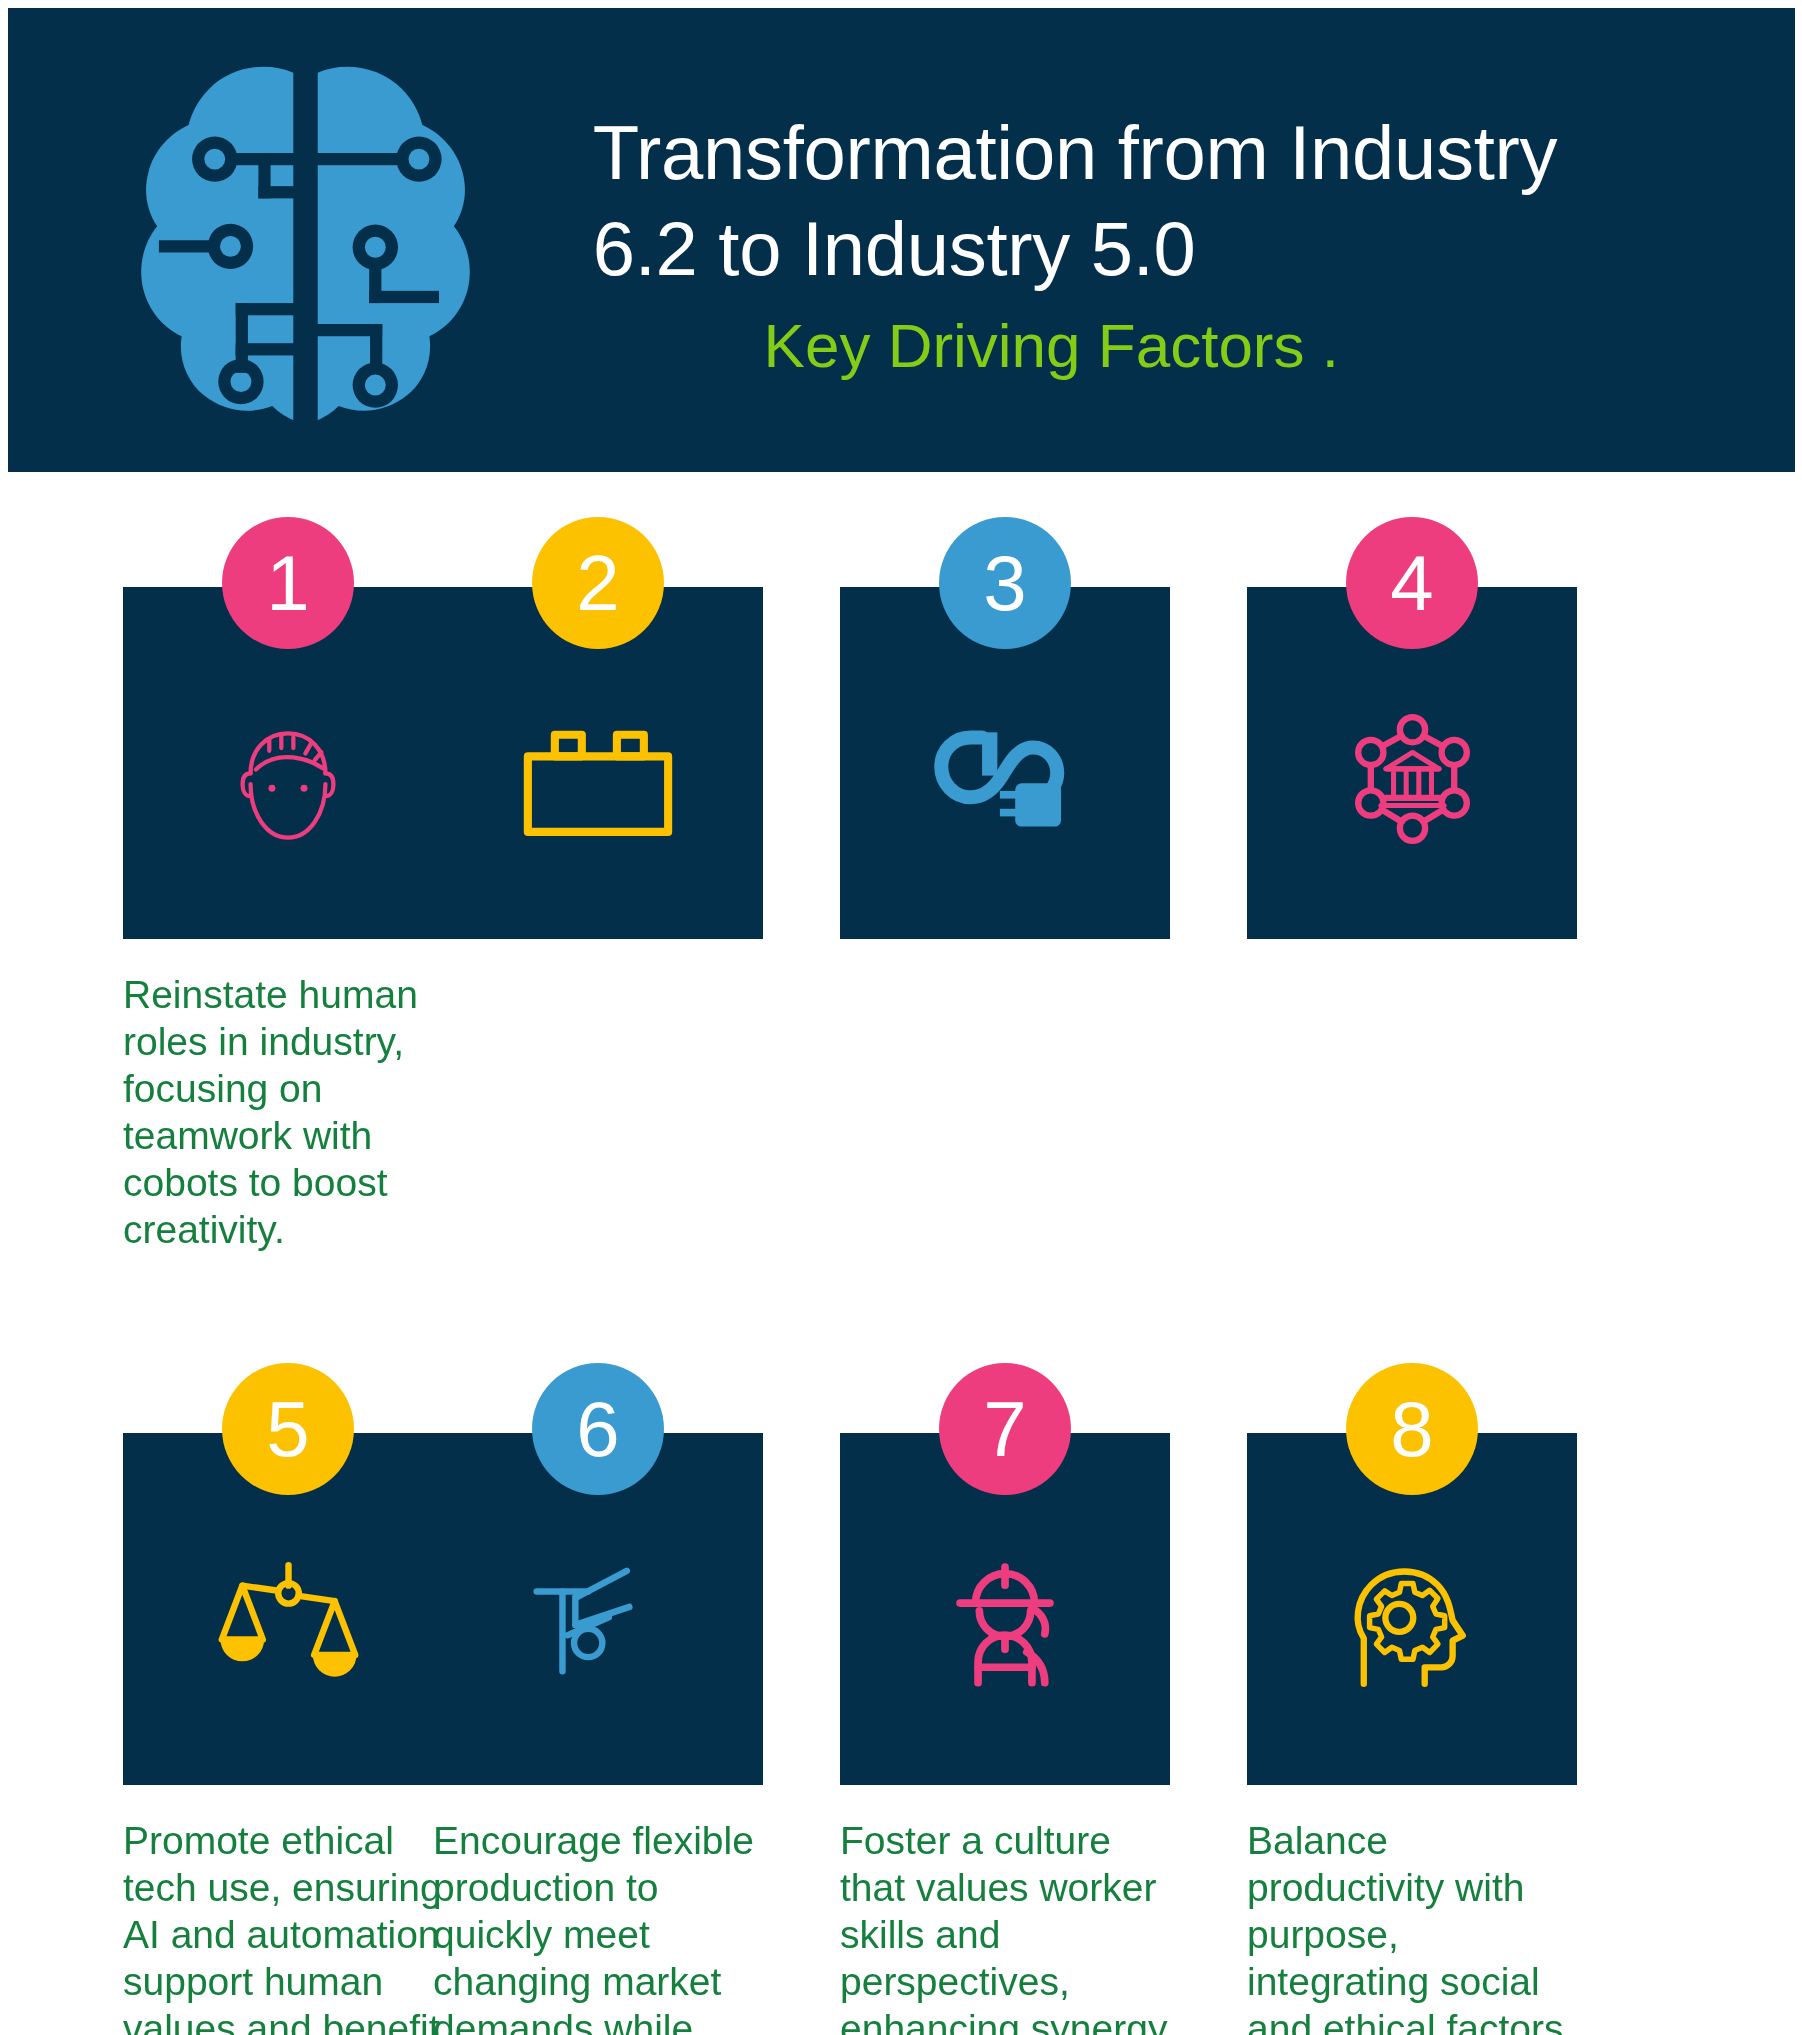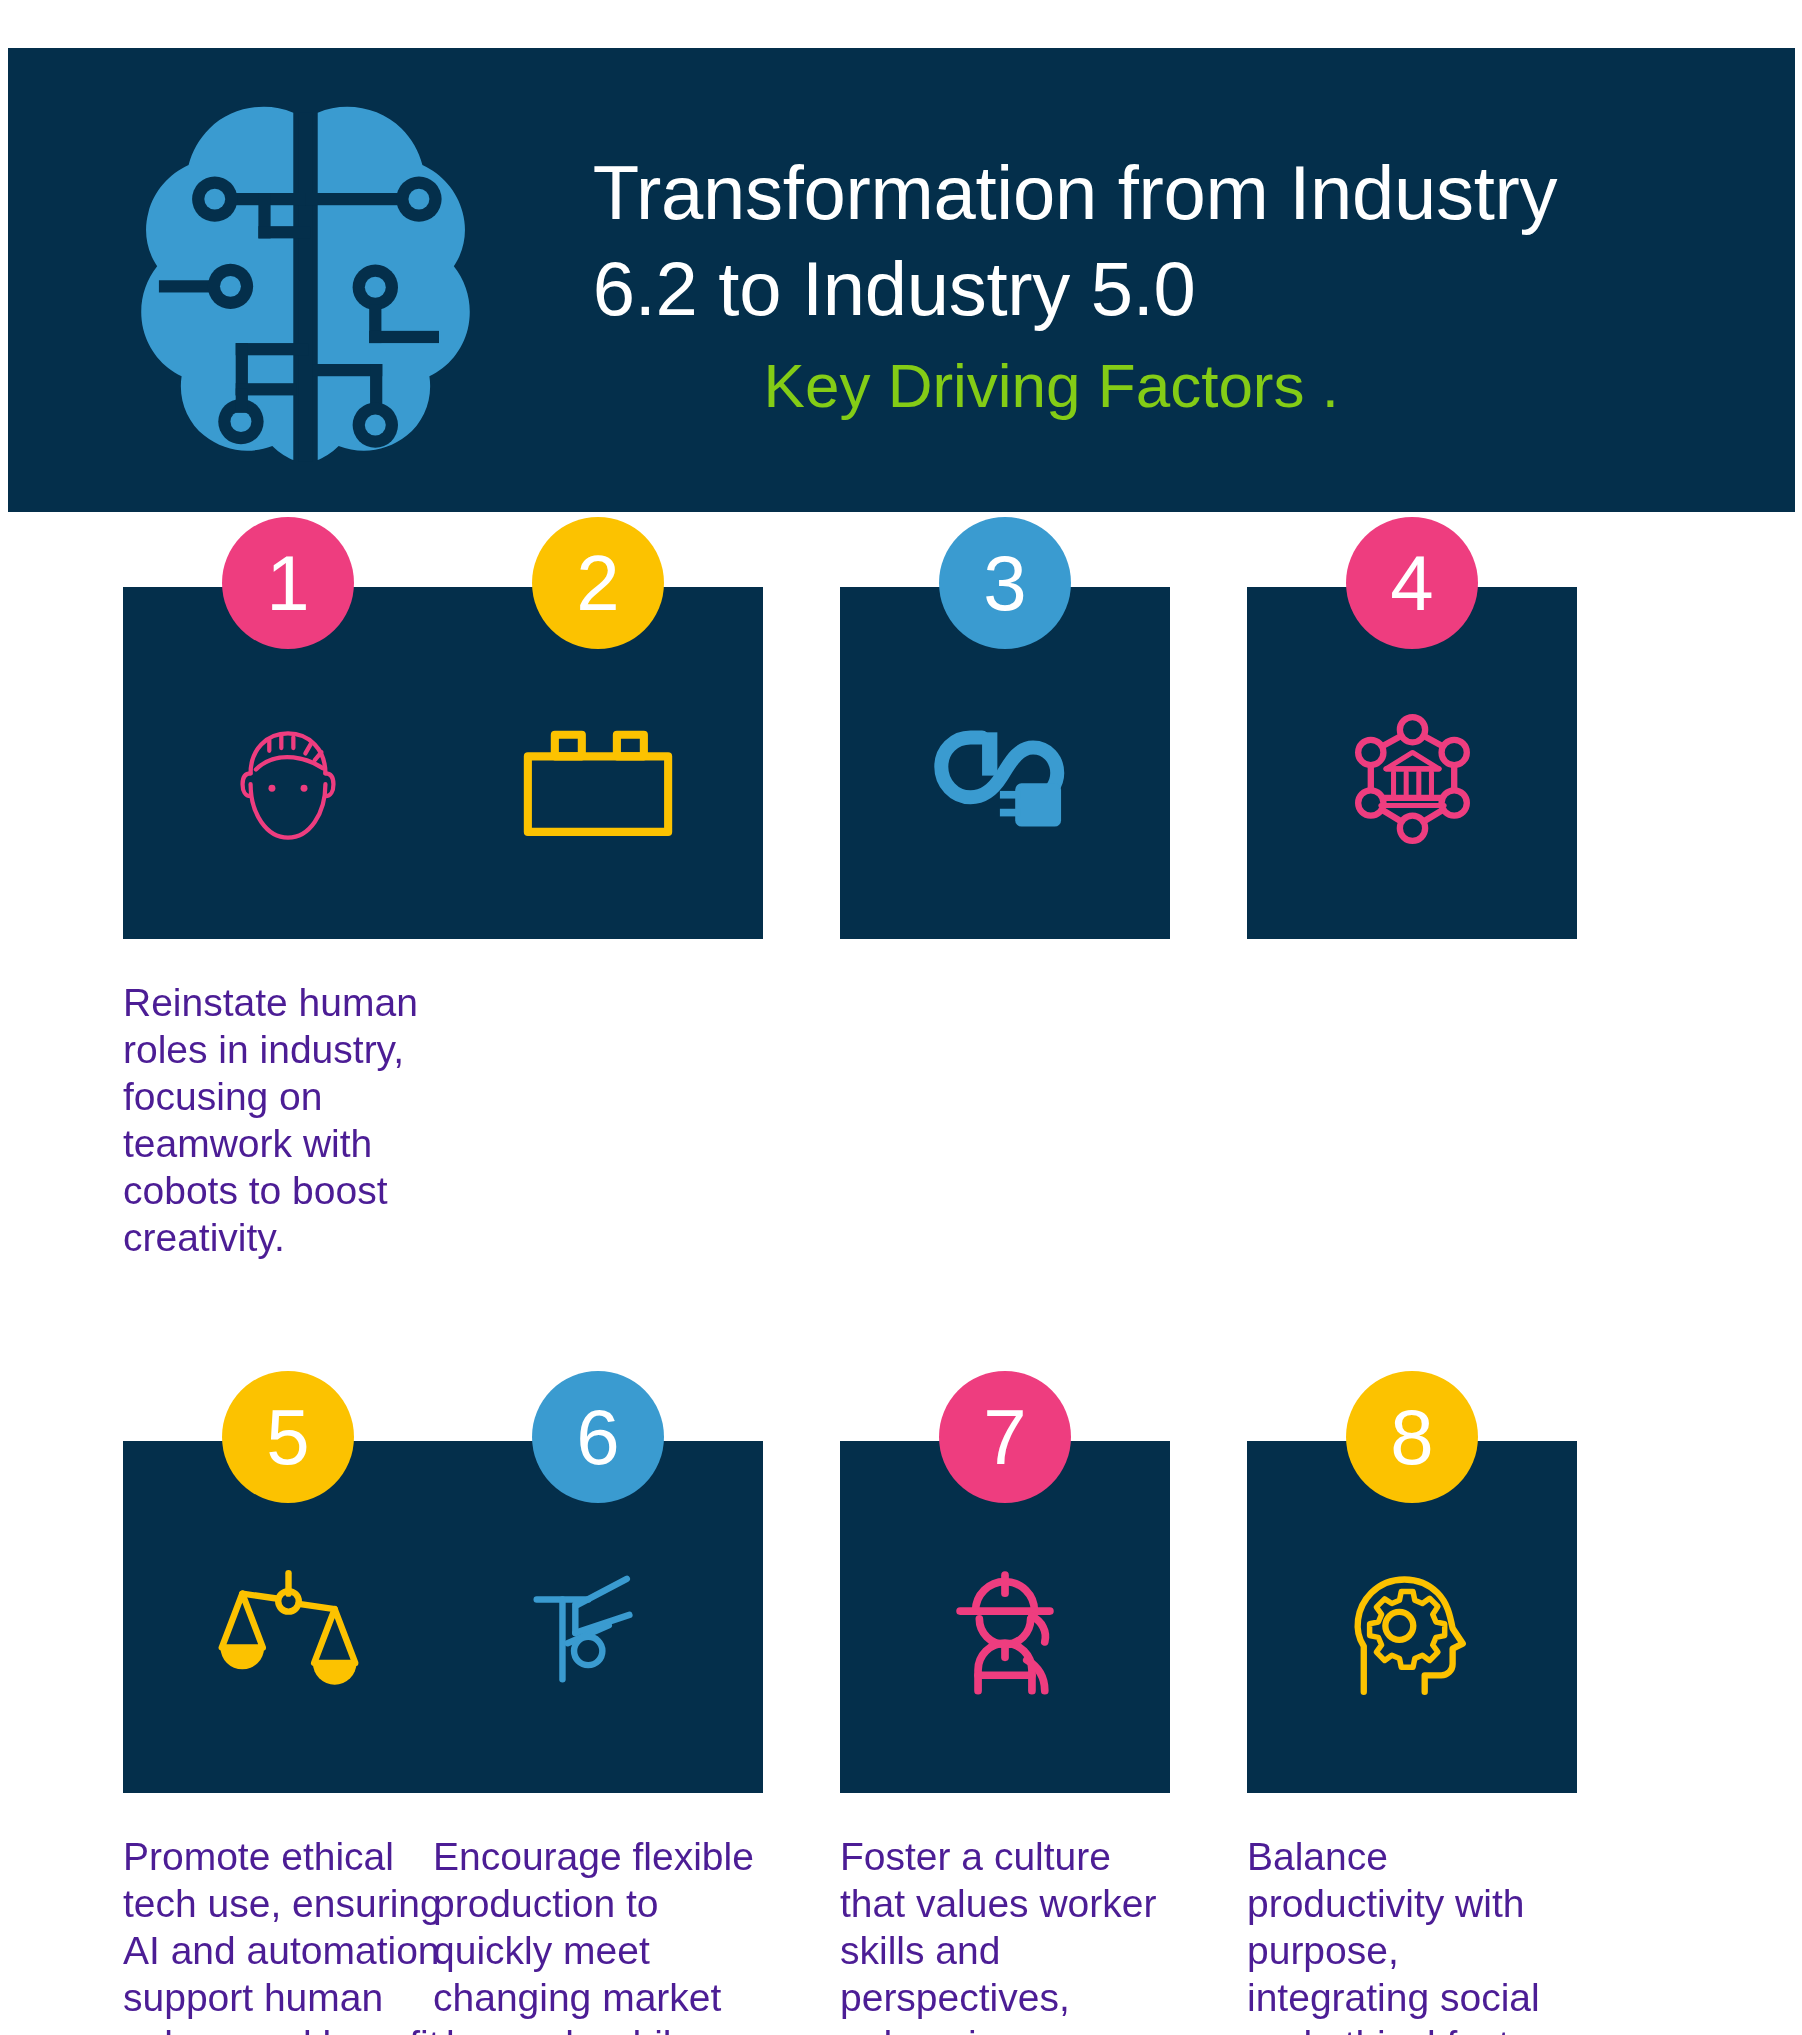--- a/index.html
+++ b/index.html
@@ -22,21 +22,20 @@
   
   .header {
     position: absolute;
     left: 7.8px;
     top: 7.8px;
     width: 1787px;
     height: 464px;
     background: #042f4b;
     display: flex;
     align-items: center;
-    margin-top: 40px;
   }
 
   .brain-wrap {
     position: absolute;
     left: 123px;
     top: 40px;
     width: 349px;
     height: 388px;
     display: flex;
     align-items: center;
@@ -129,24 +128,24 @@
     top: 120px;
     height: 149px;
     display: flex;
     align-items: center;
     justify-content: center;
   }
   .icon-box svg { display: block; }
 
   .desc {
     width: 330px;
-    margin-top: 40px;
+    margin-top: 32px;
     font-size: 39px;
     line-height: 47px;
-    color: #4c1d95;
+    color: #15803d;
     font-weight: 400;
   }
 </style>
 </head>
 <body>
 
 <div class="page">
 
   <div class="header">
 

